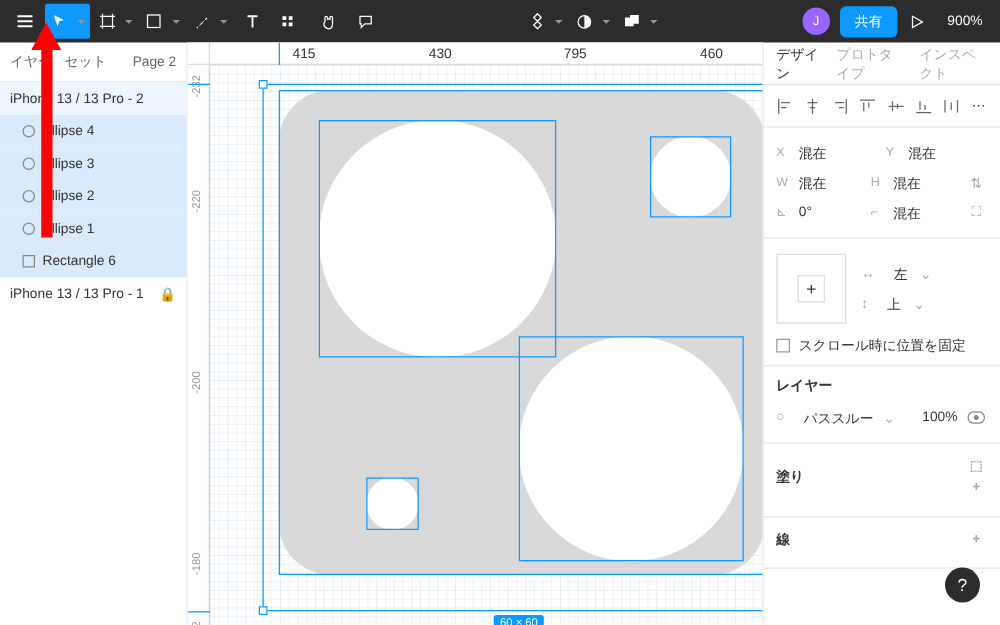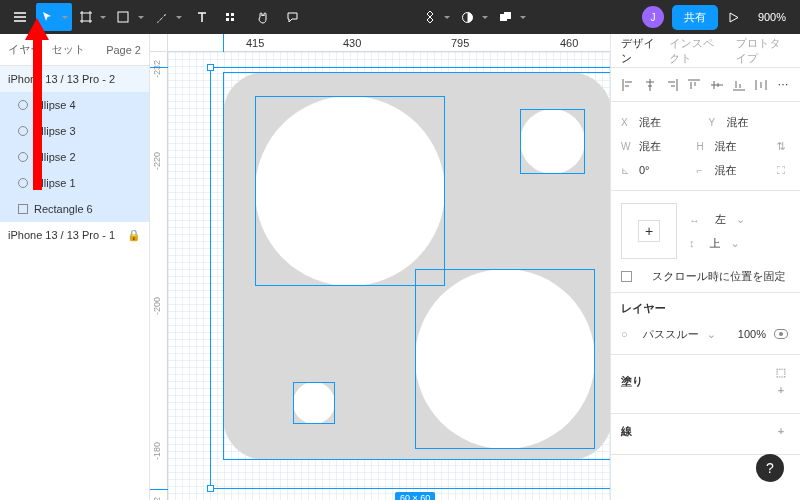--- a/index.html
+++ b/index.html
@@ -48,21 +48,21 @@
 .align-btn{width:16px;height:16px;cursor:pointer;display:flex;align-items:center;justify-content:center}
 .prop-sec{padding:8px 10px;border-bottom:1px solid #e5e5e5}
 .prop-row{display:flex;align-items:center;height:24px;gap:6px}
 .prop-lbl{color:#aaa;font-size:10px;width:12px}
 .prop-val{font-size:11px;flex:1}
 .prop-ico{width:18px;height:18px;display:flex;align-items:center;justify-content:center;color:#aaa;cursor:pointer}
 .sec-title{font-size:11px;font-weight:600;margin-bottom:6px;display:flex;justify-content:space-between;align-items:center}
 .constraint-box{width:56px;height:56px;border:1px solid #ddd;position:relative;margin:4px 0}
 .constraint-box::before{content:"";position:absolute;inset:16px;border:1px solid #ddd}
 .cb-cross{position:absolute;left:50%;top:50%;transform:translate(-50%,-50%);font-size:14px;color:#333}
-.chk-row{display:flex;align-items:center;gap:20px;margin-top:6px;font-size:10px}
+.chk-row{display:flex;align-items:center;gap:7px;margin-top:6px;font-size:10px}
 .chk{width:11px;height:11px;border:1px solid #999}
 .note{font-size:9px;color:#aaa;line-height:1.4;margin-top:4px}
 .fab{position:absolute;bottom:18px;right:16px;width:28px;height:28px;border-radius:50%;background:#2c2c2c;color:#fff;display:flex;align-items:center;justify-content:center;font-size:14px}
 .arrow-annotation{position:absolute;left:25px;top:18px;z-index:100;pointer-events:none}
 .arrow-head{width:0;height:0;border-left:12px solid transparent;border-right:12px solid transparent;border-bottom:22px solid #ff0000}
 .arrow-shaft{width:9px;height:150px;background:#ff0000;margin:0 auto}
 .eye{width:14px;height:10px;border:1px solid #888;border-radius:60% 60% 60% 60%/90% 90% 90% 90%;position:relative}
 .eye::after{content:"";position:absolute;width:4px;height:4px;border-radius:50%;background:#888;left:4px;top:2px}
 svg{display:block}
 </style>
@@ -178,21 +178,21 @@
       </div>
     <div class="layer-locked">
         <span>iPhone 13 / 13 Pro - 1</span>
         <span>🔒</span>
       </div>
   </div>
 
   <div class="canvas">
     <div class="ruler-corner"></div>
     <div class="ruler-h">
-      <span style="left:78px">415</span>
+      <span style="left:66px">415</span>
       <span style="left:175px">430</span>
       <span style="left:283px">795</span>
       <span style="left:392px">460</span>
 
     </div>
     <div class="ruler-mark" style="left:73px"></div>
 
     <div class="ruler-v">
       <span style="top:8px">-232</span>
       <span style="top:100px">-220</span>
@@ -231,22 +231,22 @@
     <div class="sel-box" style="left:370px;top:75px;width:65px;height:65px"></div>
     <div class="sel-box" style="left:265px;top:235px;width:180px;height:180px"></div>
     <div class="sel-box" style="left:143px;top:348px;width:42px;height:42px"></div>
 
     <div class="dim-label" style="left:245px;top:458px">60 × 60</div>
   </div>
 
   <div class="right">
     <div class="right-tabs">
       <span class="active">デザイン</span>
+      <span>プロトタイプ</span>
       <span>インスペクト</span>
-      <span>プロトタイプ</span>
     </div>
     <div class="align-row">
       <div class="align-btn">
           <svg width="14" height="14">
             <path d="M2 1v12M4 4h7M4 8h4" stroke="#666"></path>
           </svg>
         </div>
       <div class="align-btn">
           <svg width="14" height="14">
             <path d="M7 1v12M3 4h8M5 8h4" stroke="#666"></path>

